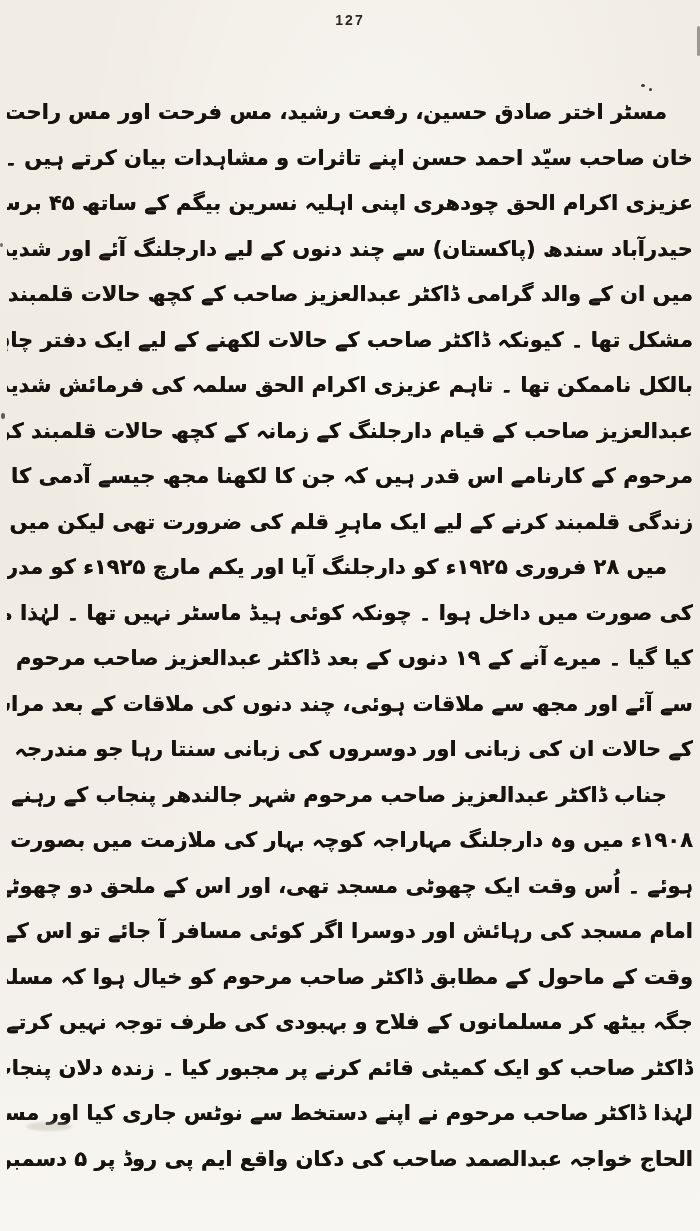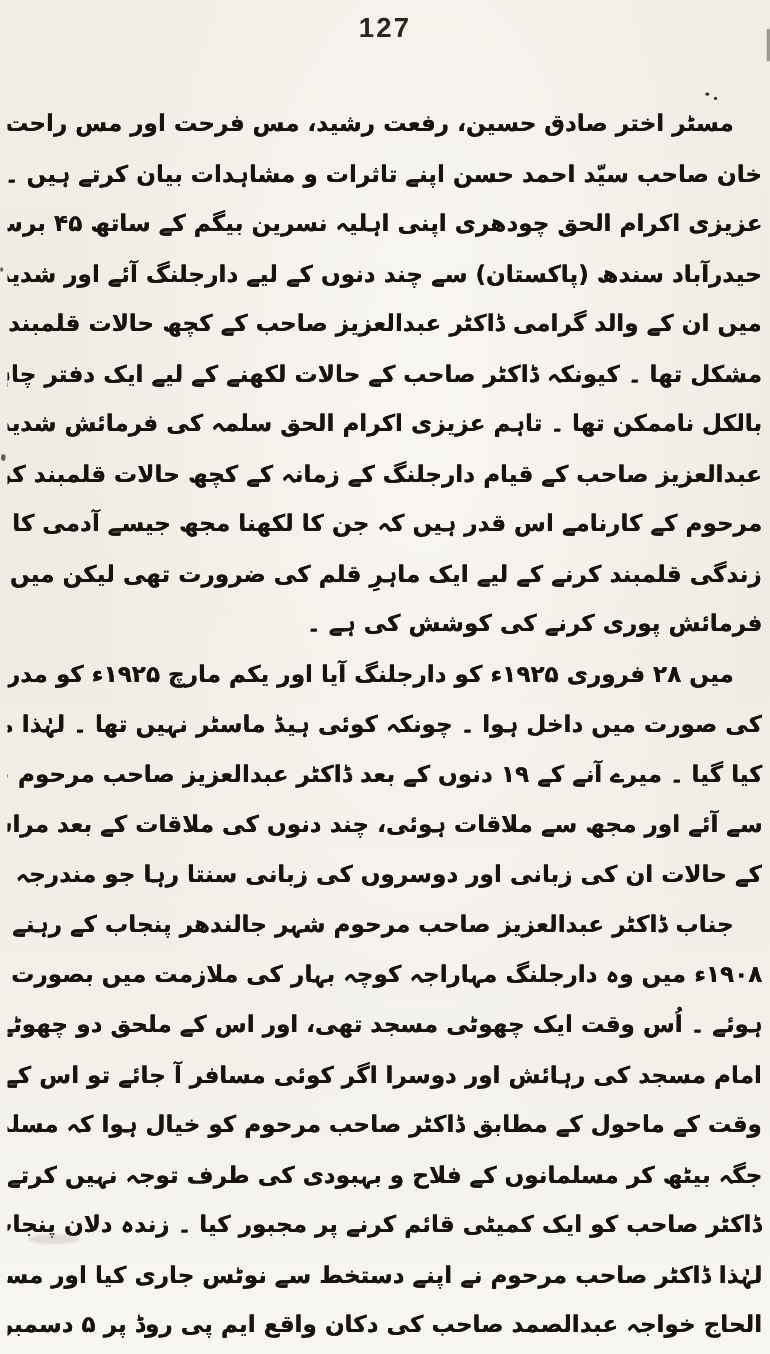--- a/index.html
+++ b/index.html
@@ -5,21 +5,21 @@
   html,body{margin:0;padding:0;}
   body{
     width:700px;height:1231px;position:relative;overflow:hidden;
     background:
       radial-gradient(ellipse at 55% 30%, rgba(255,255,255,.55), rgba(255,255,255,0) 60%),
       linear-gradient(180deg,#f1ede5 0%,#f0ebe2 45%,#f3f0ea 78%,#f7f6f2 100%);
     font-family:"DejaVu Sans",sans-serif;
   }
   .pageno{
     position:absolute;top:12px;left:320px;width:60px;text-align:center;
-    font-family:"Liberation Sans",sans-serif;font-size:25px;font-weight:600;
+    font-family:"Liberation Sans",sans-serif;font-size:14px;font-weight:600;
     letter-spacing:2px;color:#2b2620;
   }
   .text{
     position:absolute;top:90px;right:7px;left:7px;direction:rtl;
     font-family:"DejaVu Sans",sans-serif;font-weight:bold;font-size:21px;
     color:#191310;text-shadow:0 0 .5px #191310;
   }
   .ln{height:45.5px;line-height:45.5px;white-space:nowrap;overflow:hidden;}
   .f{text-align:justify;text-align-last:justify;}
   .e{text-align:right;}
@@ -43,21 +43,20 @@
   <div class="ln e i">مسٹر اختر صادق حسین، رفعت رشید، مس فرحت اور مس راحت ہیں ۔</div>
   <div class="ln f">خان صاحب سیّد احمد حسن اپنے تاثرات و مشاہدات بیان کرتے ہیں ۔ ملاحظہ ہو :</div>
   <div class="ln f">عزیزی اکرام الحق چودھری اپنی اہلیہ نسرین بیگم کے ساتھ ۴۵ برس بعد ۲۵ جولائی ۱۹۸۳ء کو</div>
   <div class="ln f">حیدرآباد سندھ (پاکستان) سے چند دنوں کے لیے دارجلنگ آئے اور شدید تقاضا کیا کہ</div>
   <div class="ln f">میں ان کے والد گرامی ڈاکٹر عبدالعزیز صاحب کے کچھ حالات قلمبند کروں ۔ یہ کام میرے لیے</div>
   <div class="ln f">مشکل تھا ۔ کیونکہ ڈاکٹر صاحب کے حالات لکھنے کے لیے ایک دفتر چاہیے جو میرے لیے</div>
   <div class="ln f">بالکل ناممکن تھا ۔ تاہم عزیزی اکرام الحق سلمہ کی فرمائش شدید ہوئی کہ خان بہادر ڈاکٹر</div>
   <div class="ln f">عبدالعزیز صاحب کے قیام دارجلنگ کے زمانہ کے کچھ حالات قلمبند کروں ۔ خان بہادر</div>
   <div class="ln f">مرحوم کے کارنامے اس قدر ہیں کہ جن کا لکھنا مجھ جیسے آدمی کا کام نہیں بلکہ مرحوم کے حالاتِ</div>
   <div class="ln f">زندگی قلمبند کرنے کے لیے ایک ماہرِ قلم کی ضرورت تھی لیکن میں نے عزیزِ موصوف کی</div>
-  <div class="ln e">فرمائش پوری کرنے کی کوشش کی ہے ۔</div>
   <div class="ln f i">میں ۲۸ فروری ۱۹۲۵ء کو دارجلنگ آیا اور یکم مارچ ۱۹۲۵ء کو مدرسہ میں ایک مدرس</div>
   <div class="ln f">کی صورت میں داخل ہوا ۔ چونکہ کوئی ہیڈ ماسٹر نہیں تھا ۔ لہٰذا مجھے ہیڈ ماسٹر کا عہدہ سپرد</div>
   <div class="ln f">کیا گیا ۔ میرے آنے کے ۱۹ دنوں کے بعد ڈاکٹر عبدالعزیز صاحب مرحوم جلپائی گوڑی</div>
   <div class="ln f">سے آئے اور مجھ سے ملاقات ہوئی، چند دنوں کی ملاقات کے بعد مراسم بڑھتے رہے اور انجمن</div>
   <div class="ln e">کے حالات ان کی زبانی اور دوسروں کی زبانی سنتا رہا جو مندرجہ ذیل ہیں ۔</div>
   <div class="ln f i">جناب ڈاکٹر عبدالعزیز صاحب مرحوم شہر جالندھر پنجاب کے رہنے والے تھے ۔ اپریل</div>
   <div class="ln f">۱۹۰۸ء میں وہ دارجلنگ مہاراجہ کوچہ بہار کی ملازمت میں بصورت ویٹنری سرجن داخل</div>
   <div class="ln f">ہوئے ۔ اُس وقت ایک چھوٹی مسجد تھی، اور اس کے ملحق دو چھوٹے چھوٹے کمرے ایک</div>
   <div class="ln f">امام مسجد کی رہائش اور دوسرا اگر کوئی مسافر آ جائے تو اس کے قیام کے لیے تھا ۔ اُس</div>
   <div class="ln f">وقت کے ماحول کے مطابق ڈاکٹر صاحب مرحوم کو خیال ہوا کہ مسلمان متفرق رہتے ہیں، ایک</div>

